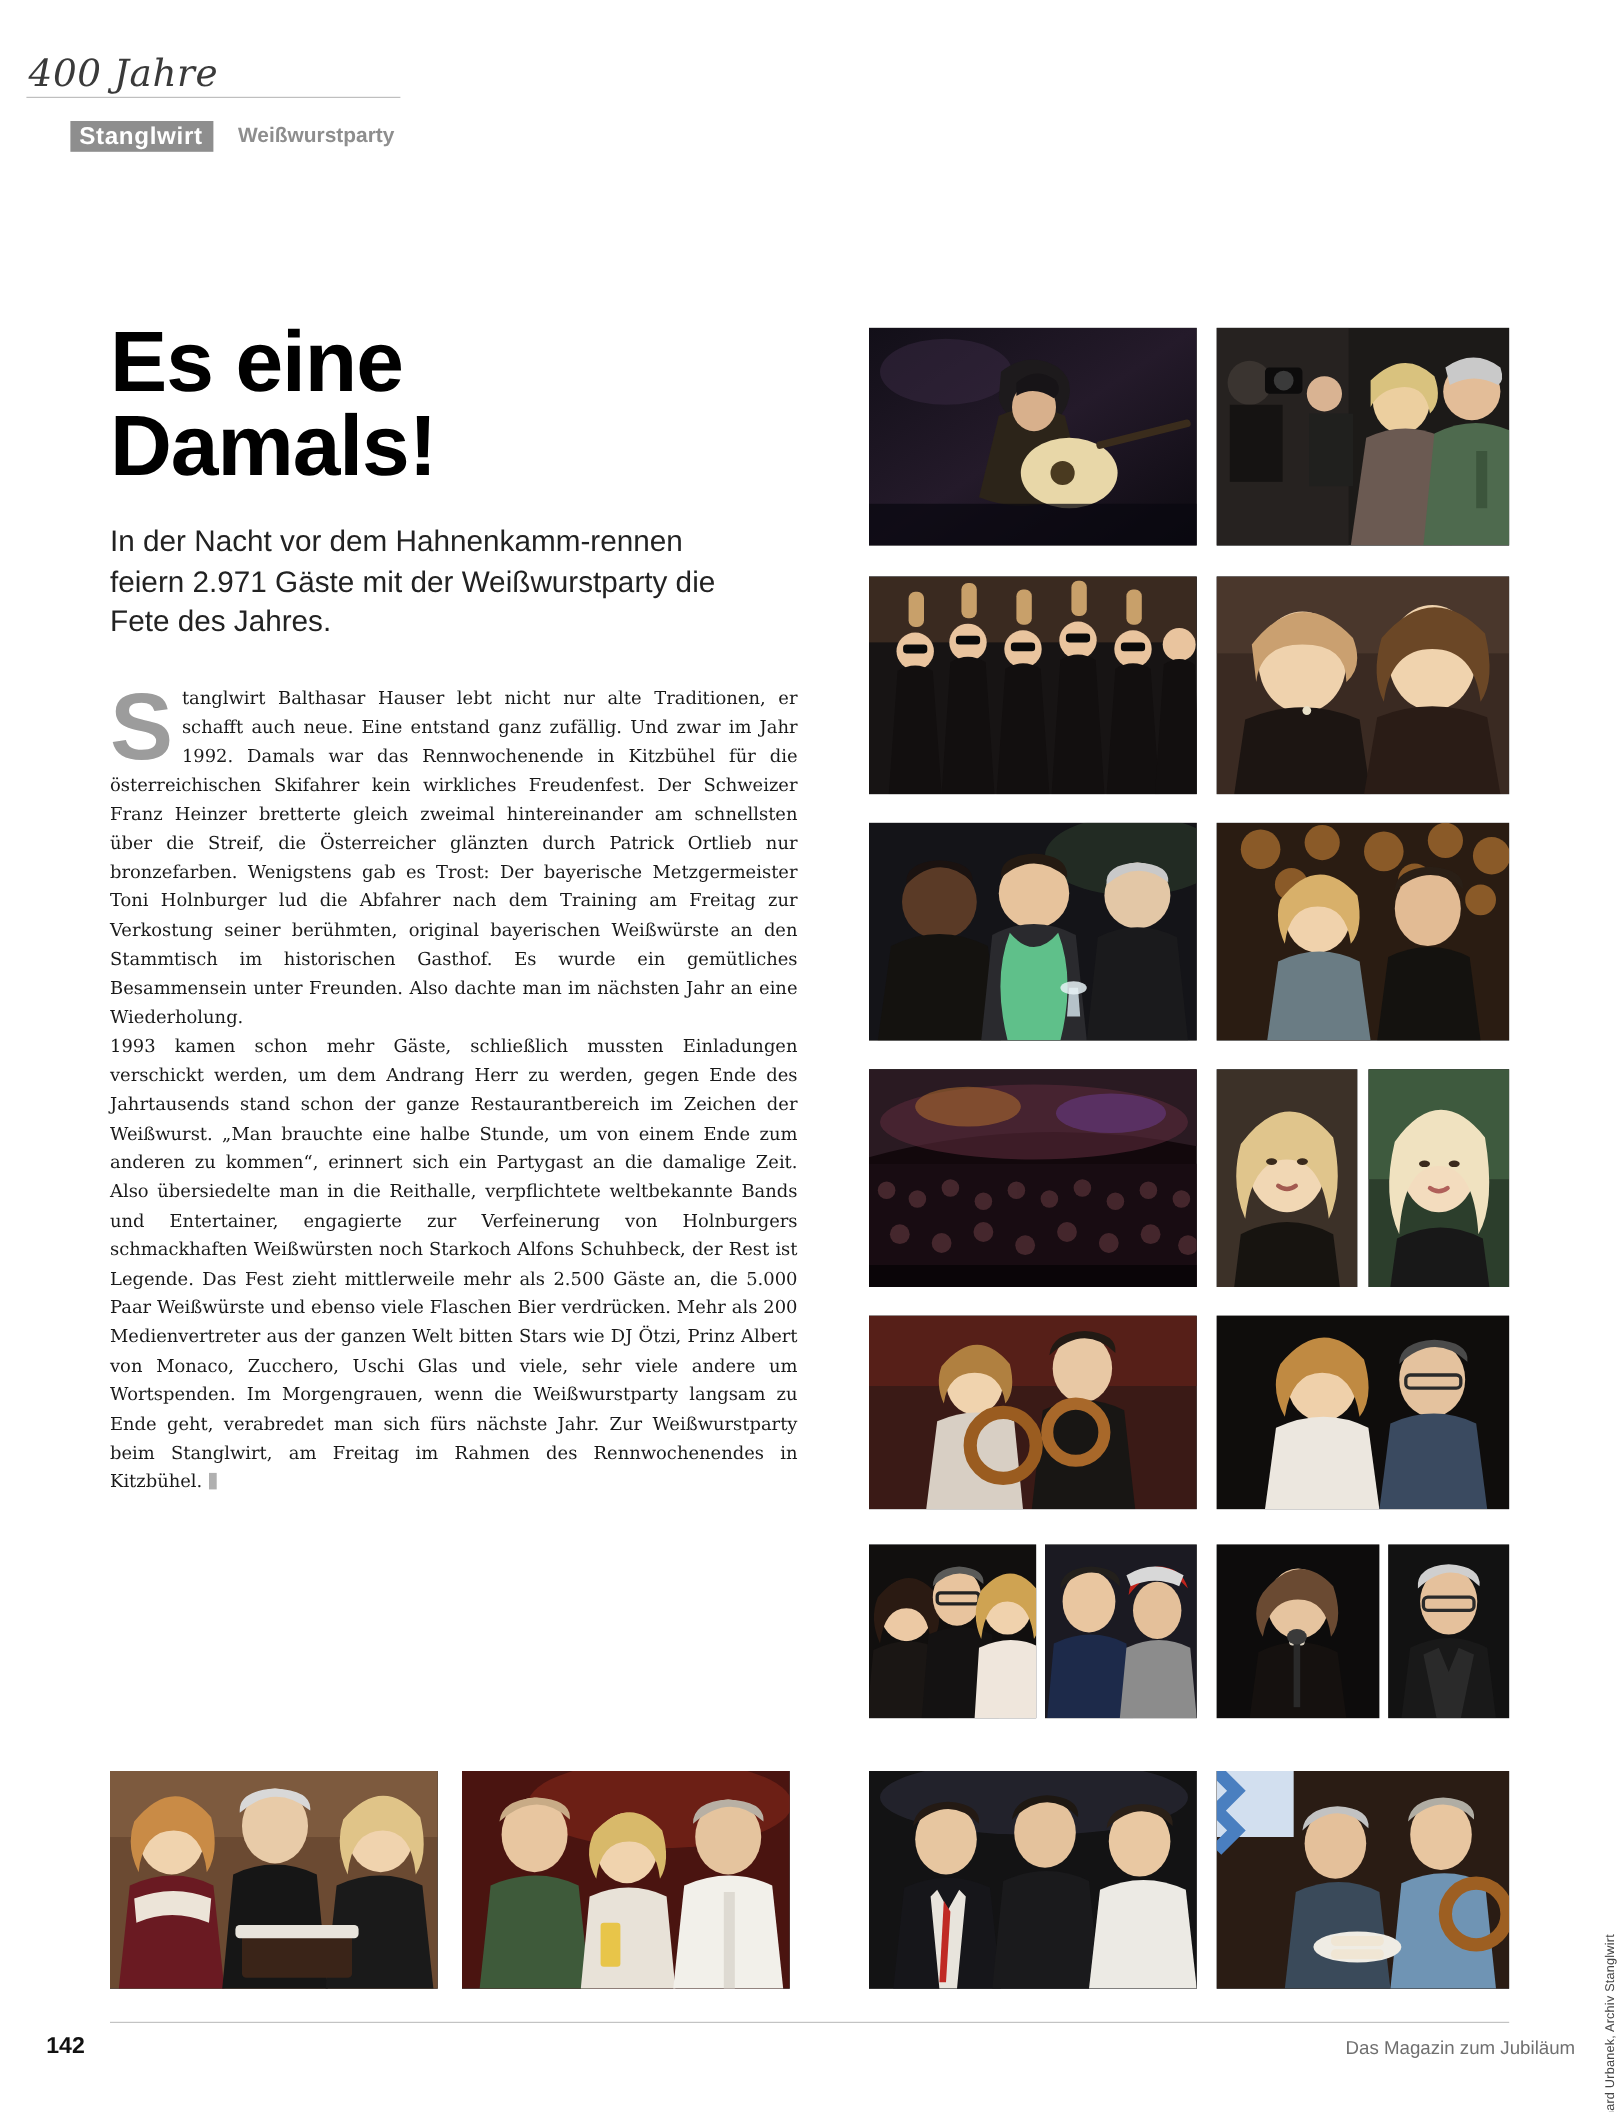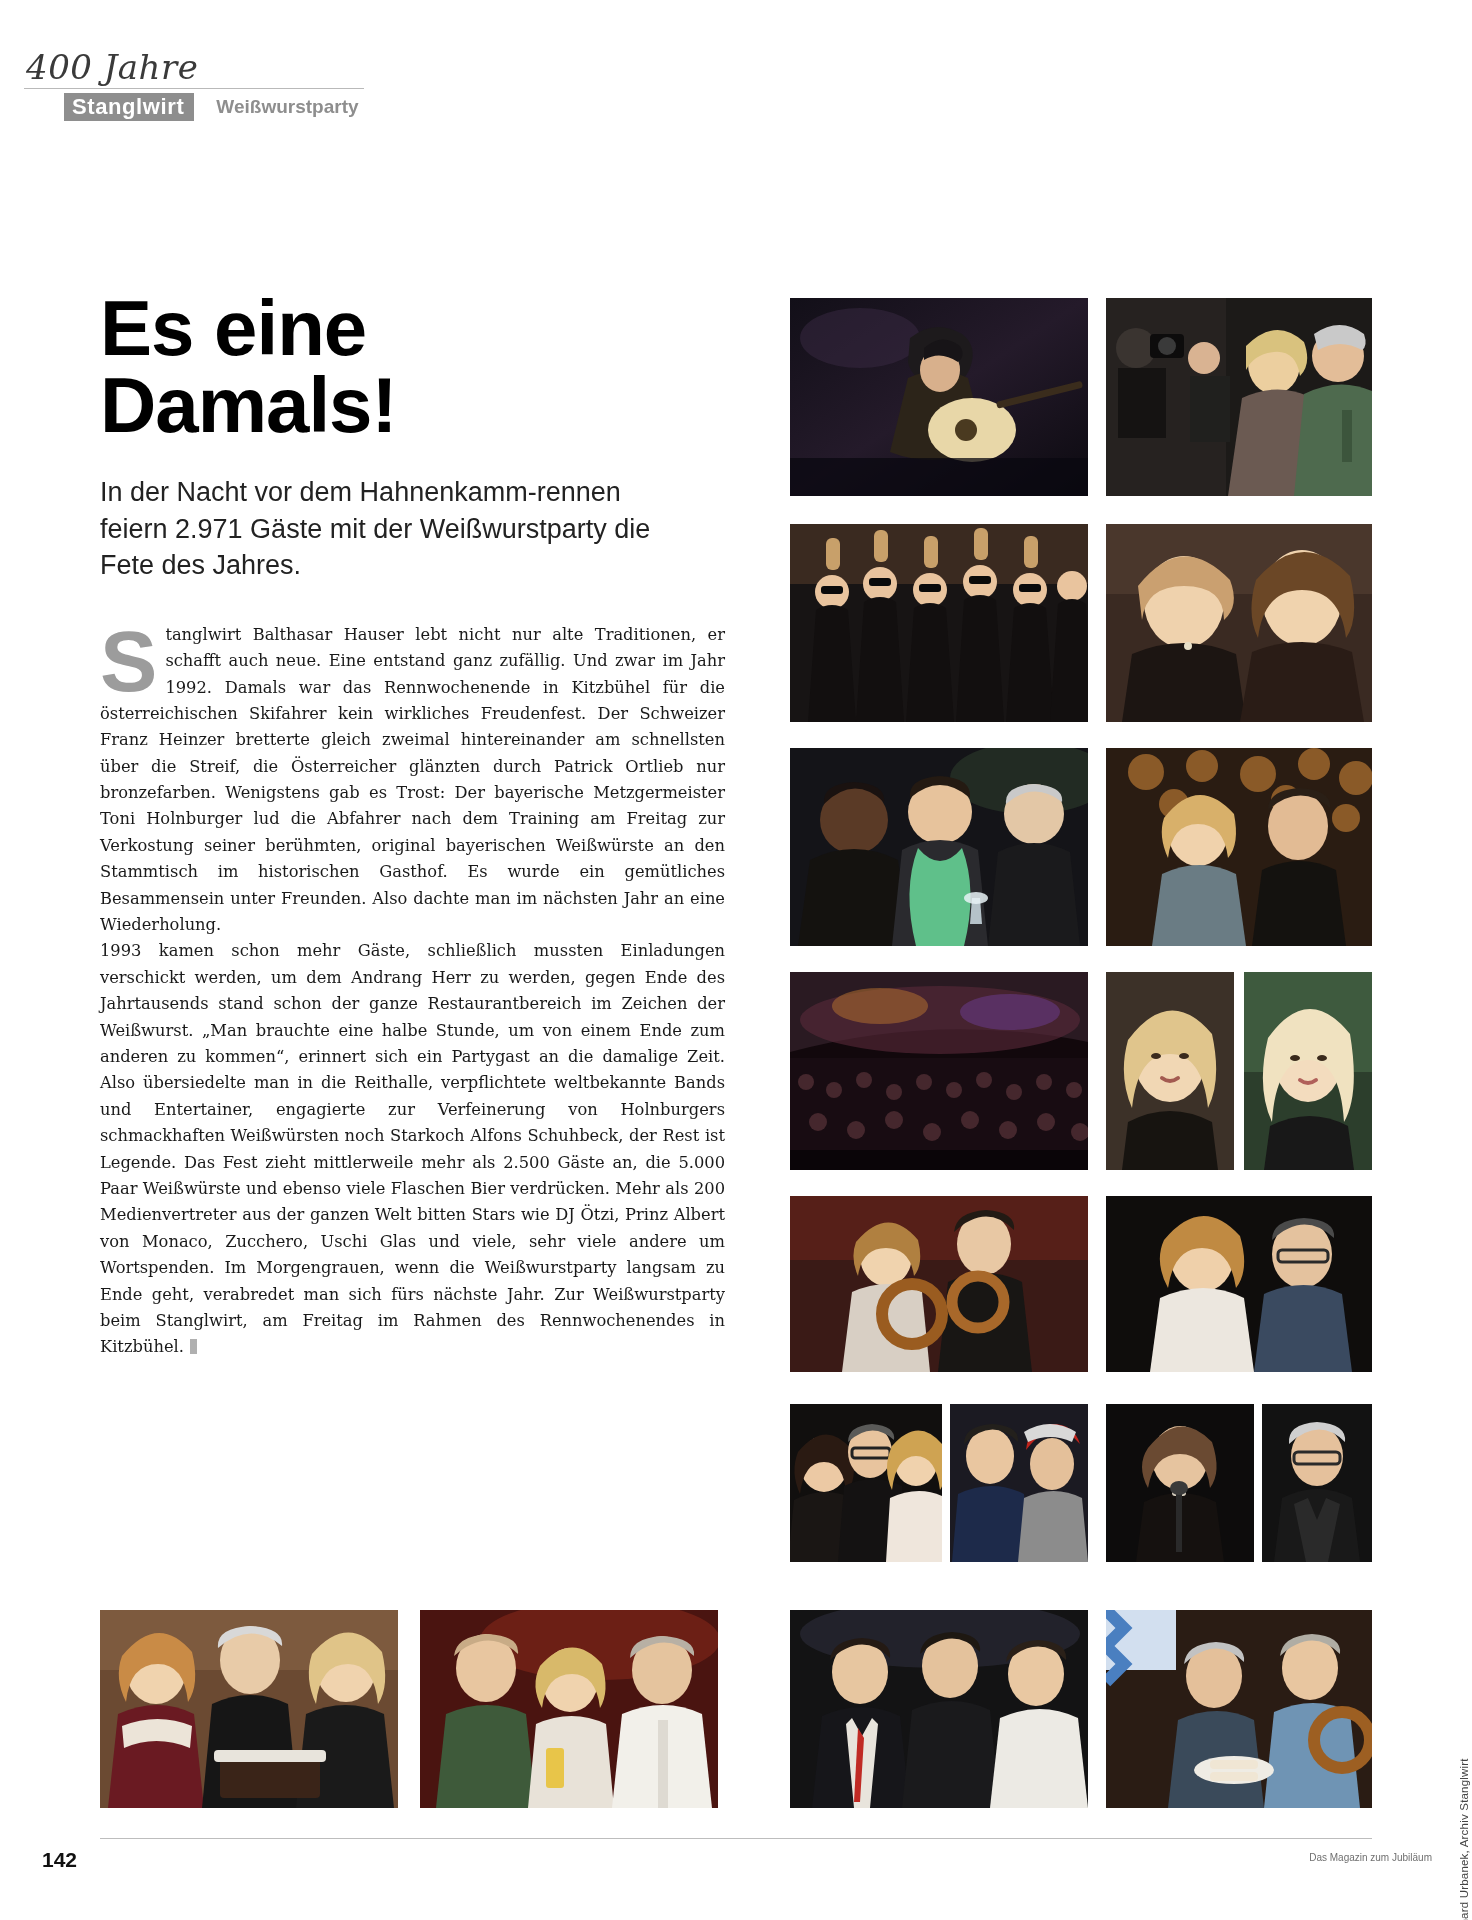--- a/index.html
+++ b/index.html
@@ -31,21 +31,21 @@
     padding-left: 2px;
   }
   .header-rule {
     border-bottom: 1px solid #b9b9b9;
     margin-top: 4px;
     width: 340px;
   }
   .header-bottom {
     display: flex;
     align-items: flex-end;
-    margin-top: 4px;
+    margin-top: 21px;
     height: 28px;
     padding-left: 40px;
   }
   .header-brand {
     background: #8e8e8e;
     color: #ffffff;
     font-weight: bold;
     font-size: 22px;
     letter-spacing: 0.6px;
     padding: 2px 10px 2px 8px;
@@ -141,21 +141,21 @@
   .folio {
     position: absolute;
     left: 42px; top: 1848px;
     font-weight: bold;
     font-size: 21px;
     color: #111;
   }
   .footer-right {
     position: absolute;
     right: 40px; top: 1852px;
-    font-size: 10px;
+    font-size: 17px;
     color: #6f6f6f;
   }
 </style>
 </head>
 <body>
 
 <div class="page-header">
   <div class="header-script">400 Jahre</div>
   <div class="header-rule"></div>
   <div class="header-bottom">

